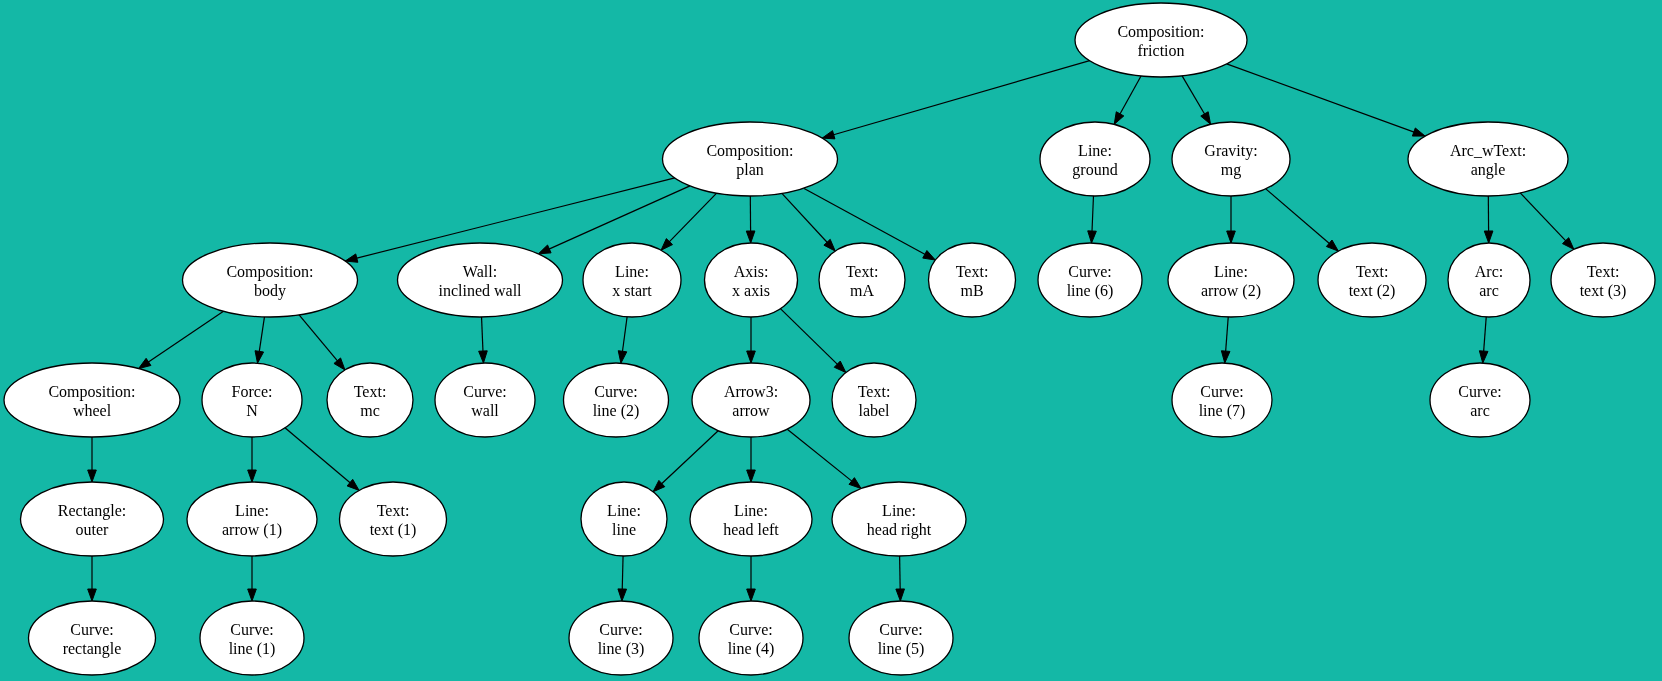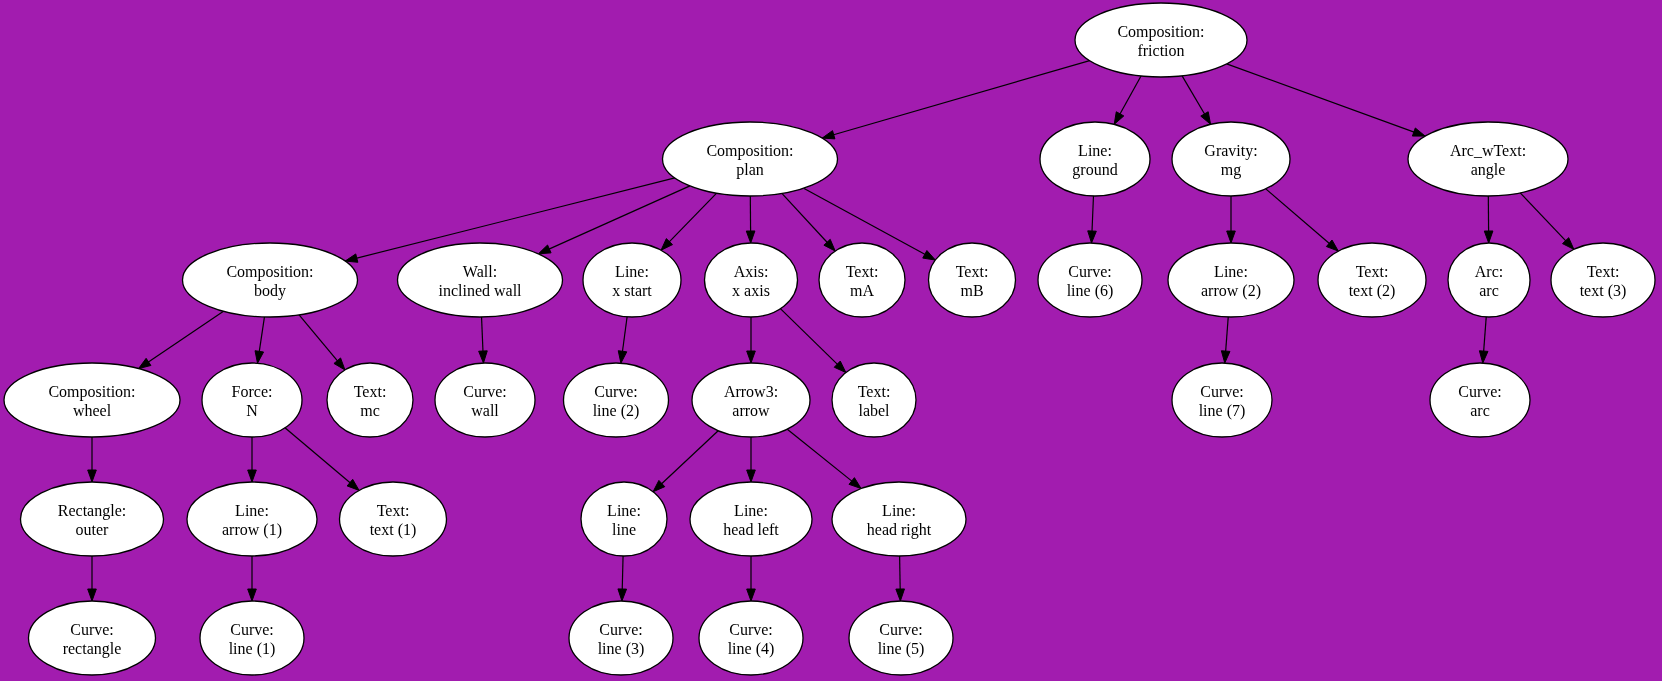--- a/index.html
+++ b/index.html
@@ -4,21 +4,21 @@
 <style>
   html, body {
     margin: 0;
     padding: 0;
     background: #ffffff;
   }
   .canvas {
     position: relative;
     width: 1662px;
     height: 681px;
-    background: #a21caf;
+    background: #14b8a6;
     overflow: hidden;
   }
   svg text {
     font-family: "Liberation Serif", "DejaVu Serif", serif;
     font-size: 16px;
     fill: #000000;
   }
 </style>
 </head>
 <body>

